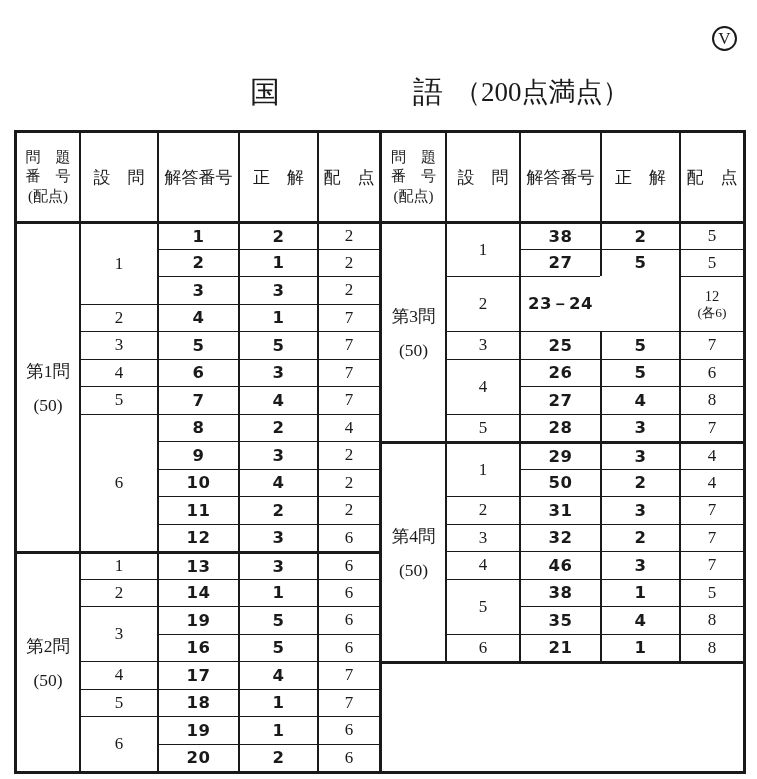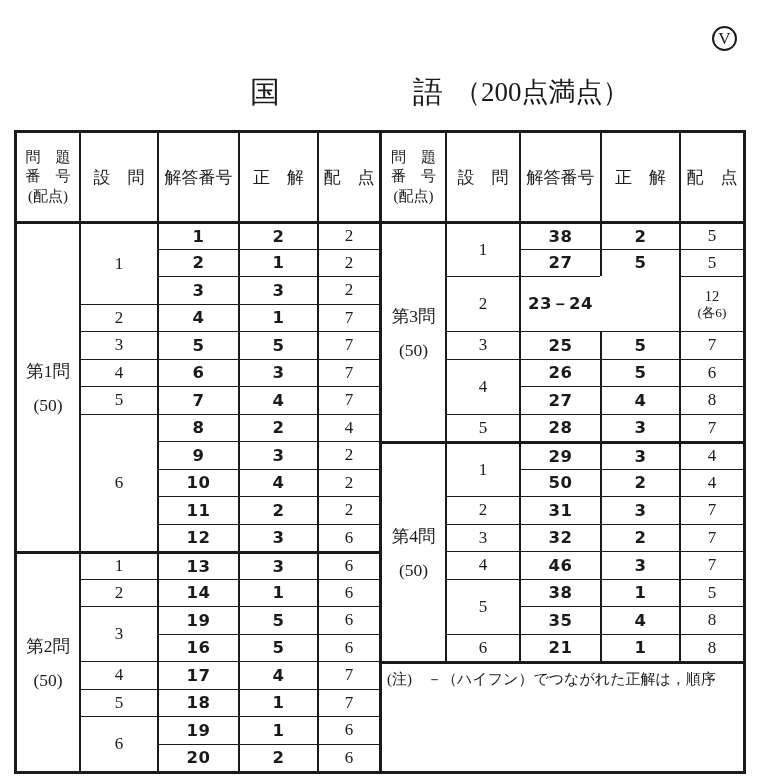--- a/index.html
+++ b/index.html
@@ -222,16 +222,15 @@
   <div class="cell bl2 bt1" style="grid-column:10;grid-row:15">5</div>
   <div class="cell bl2 bt1 num" style="grid-column:8;grid-row:16">35</div>
   <div class="cell bl2 bt1 num" style="grid-column:9;grid-row:16">4</div>
   <div class="cell bl2 bt1" style="grid-column:10;grid-row:16">8</div>
   <div class="cell bl2 bt1" style="grid-column:7;grid-row:17">6</div>
   <div class="cell bl2 bt1 num" style="grid-column:8;grid-row:17">21</div>
   <div class="cell bl2 bt1 num" style="grid-column:9;grid-row:17">1</div>
   <div class="cell bl2 bt1" style="grid-column:10;grid-row:17">8</div>
 
   <div class="cell note-cell bl3 bt3" style="grid-column:6/span 5;grid-row:18/span 4">
-    <div>(注)　－（ハイフン）でつながれた正解は，順序</div>
   </div>
 
 </div>
 
 </body></html>

